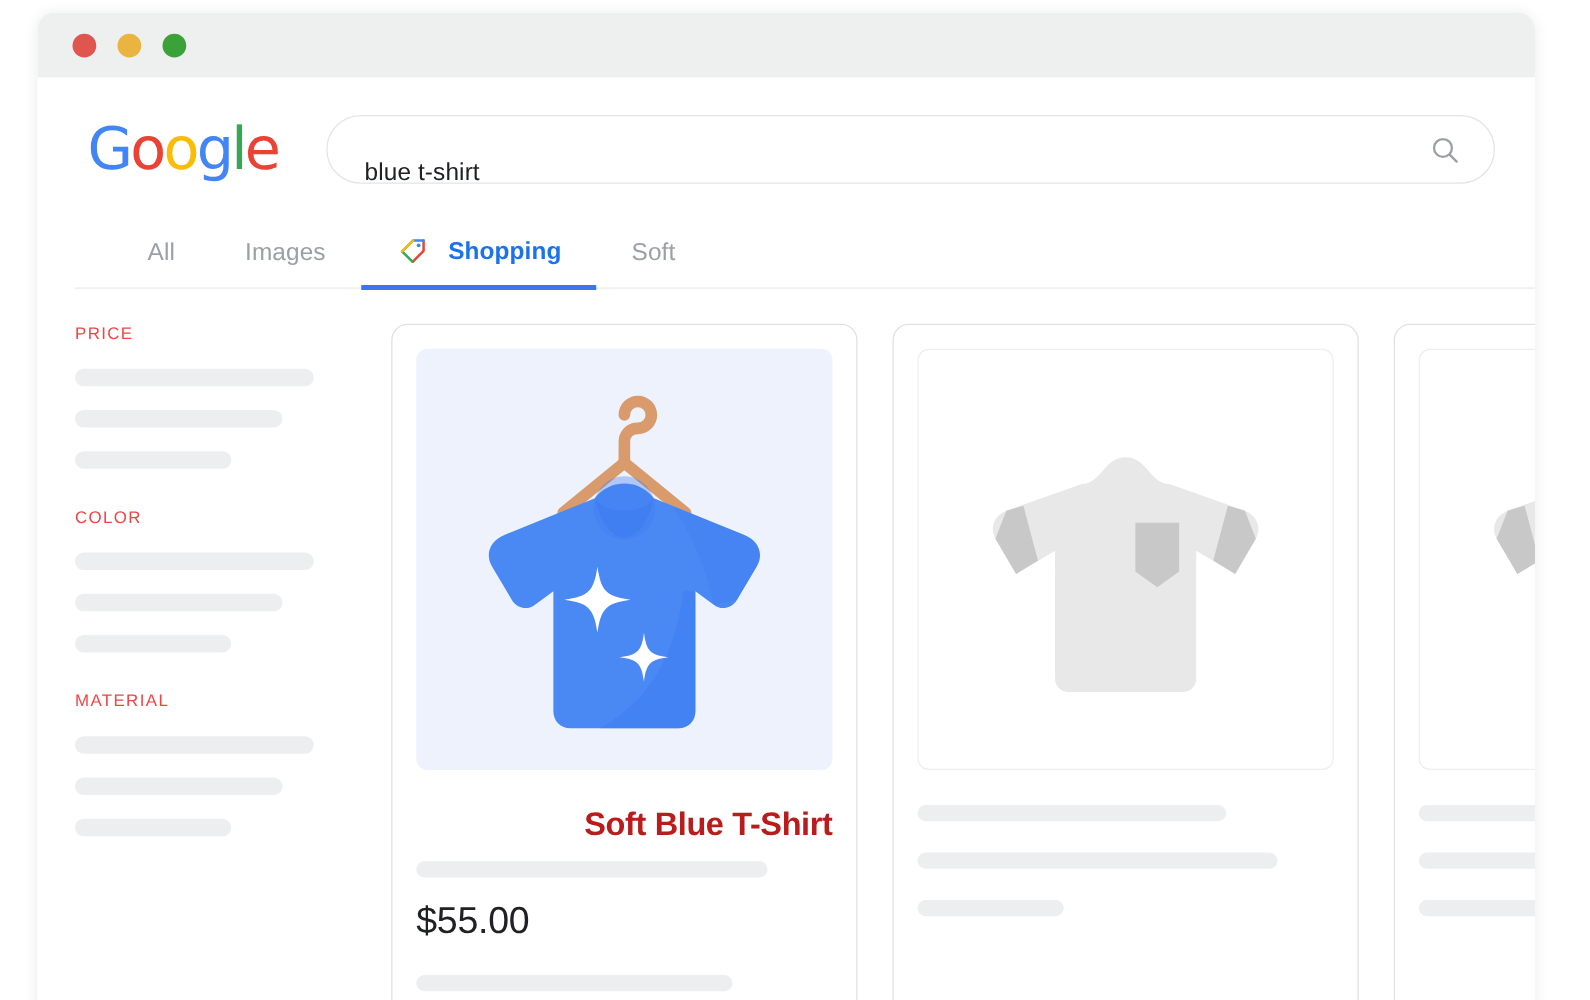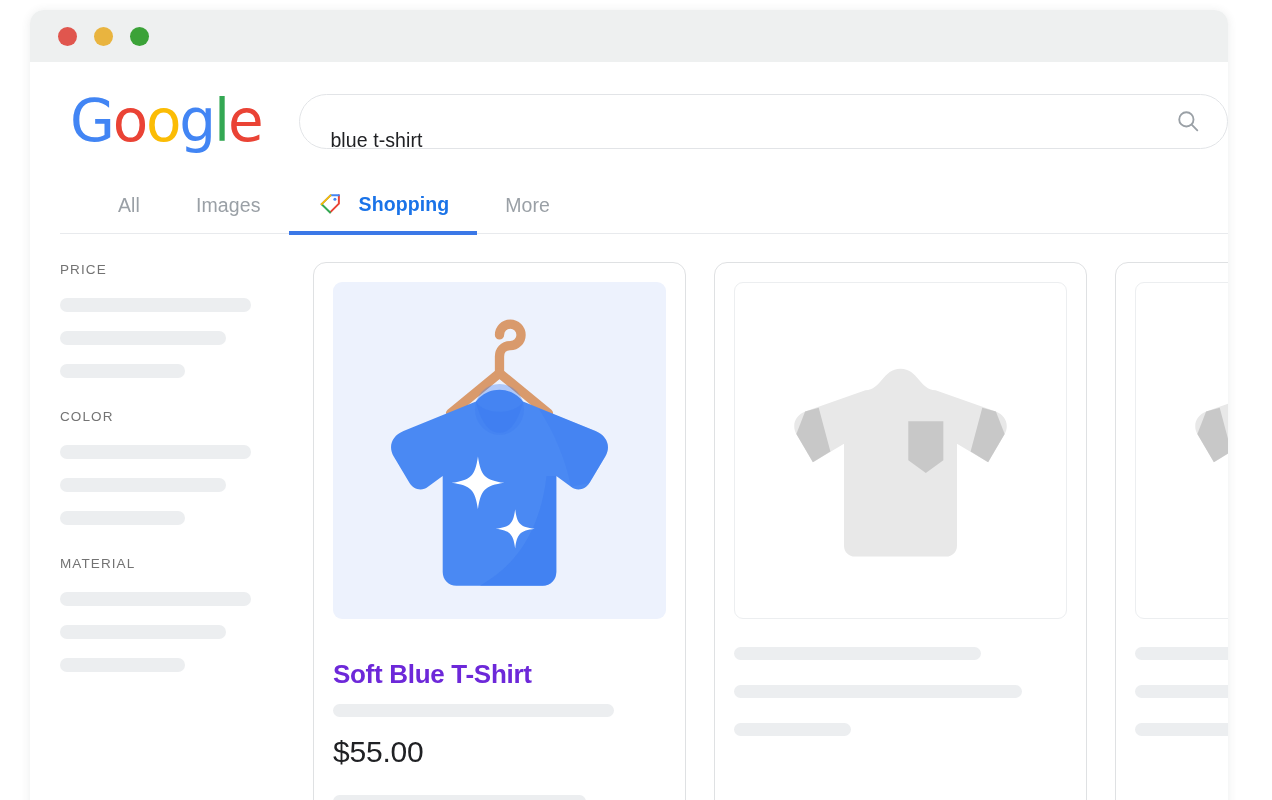--- a/index.html
+++ b/index.html
@@ -50,21 +50,21 @@
   
   .header {
     display: flex;
     align-items: center;
     padding: 30px 0 0 40px;
     gap: 38px;
   }
 
   .logo {
     font-family: "DejaVu Sans", sans-serif;
-    font-size: 58px;
+    font-size: 47px;
     letter-spacing: -2.2px;
     line-height: 1;
     font-weight: 400;
     white-space: nowrap;
     user-select: none;
   }
   .logo span { display: inline-block; }
   .l-b { color: #4285f4; }
   .l-r { color: #ea4335; }
   .l-y { color: #fbbc05; }
@@ -143,21 +143,21 @@
 
   .sidebar {
     width: 252px;
     flex: none;
     padding-left: 30px;
   }
   .facet { margin-bottom: 31px; }
   .facet-title {
     font-size: 13.5px;
     letter-spacing: 1.1px;
-    color: #737373;
+    color: #ef4444;
     margin-bottom: 21px;
     font-weight: 400;
   }
   .ph {
     height: 14px;
     border-radius: 8px;
     background: #eceef0;
     margin-bottom: 19px;
   }
   .ph.w1 { width: 191px; }
@@ -188,23 +188,24 @@
     position: relative;
     overflow: hidden;
   }
   .thumb.featured { background: #edf2fd; }
   .thumb.skeleton { background: #ffffff; border: 1px solid #eceef0; }
   .thumb svg { position: absolute; inset: 0; width: 100%; height: 100%; }
 
   .card-title {
     font-size: 26px;
     font-weight: 700;
-    color: #6d28d9;
-    margin: 40px 0 0 0;
+    color: #b91c1c;
+    margin: 28px 0 0 0;
     letter-spacing: -.3px;
+    text-align: right;
   }
   .card-price {
     font-size: 30px;
     color: #202124;
     margin-top: 18px;
     letter-spacing: -.2px;
   }
   .bar-a { width: 281px; height: 13px; border-radius: 8px; background: #eceef0; margin-top: 14px; }
   .bar-b { width: 253px; height: 13px; border-radius: 8px; background: #eceef0; margin-top: 26px; }
 
@@ -256,21 +257,21 @@
           <path d="M21 3.2 L21 11.2 L12.6 19.6" stroke="#ea4335" stroke-width="1.9" stroke-linecap="round" stroke-linejoin="round"></path>
           <path d="M21 3.2 L13 3.2 L4.5 11.6" stroke="#4285f4" stroke-width="1.9" stroke-linecap="round" stroke-linejoin="round"></path>
           <path d="M4.5 11.6 L4.5 11.7 L12.6 19.6" stroke="#34a853" stroke-width="1.9" stroke-linecap="round" stroke-linejoin="round"></path>
           <path d="M13 3.2 L4.5 11.6" stroke="#fbbc05" stroke-width="1.9" stroke-linecap="round" stroke-linejoin="round"></path>
           <circle cx="17.2" cy="7" r="1.45" fill="#4285f4"></circle>
         </svg>
         <span>Shopping</span>
       </div>
 
       <div class="tab">
-        <span>More</span>
+        <span>Soft</span>
       </div>
     </div>
 
     <div class="content">
 
       <div class="sidebar">
 
         <div class="facet">
           <div class="facet-title">PRICE</div>
           <div class="ph w1"></div>

